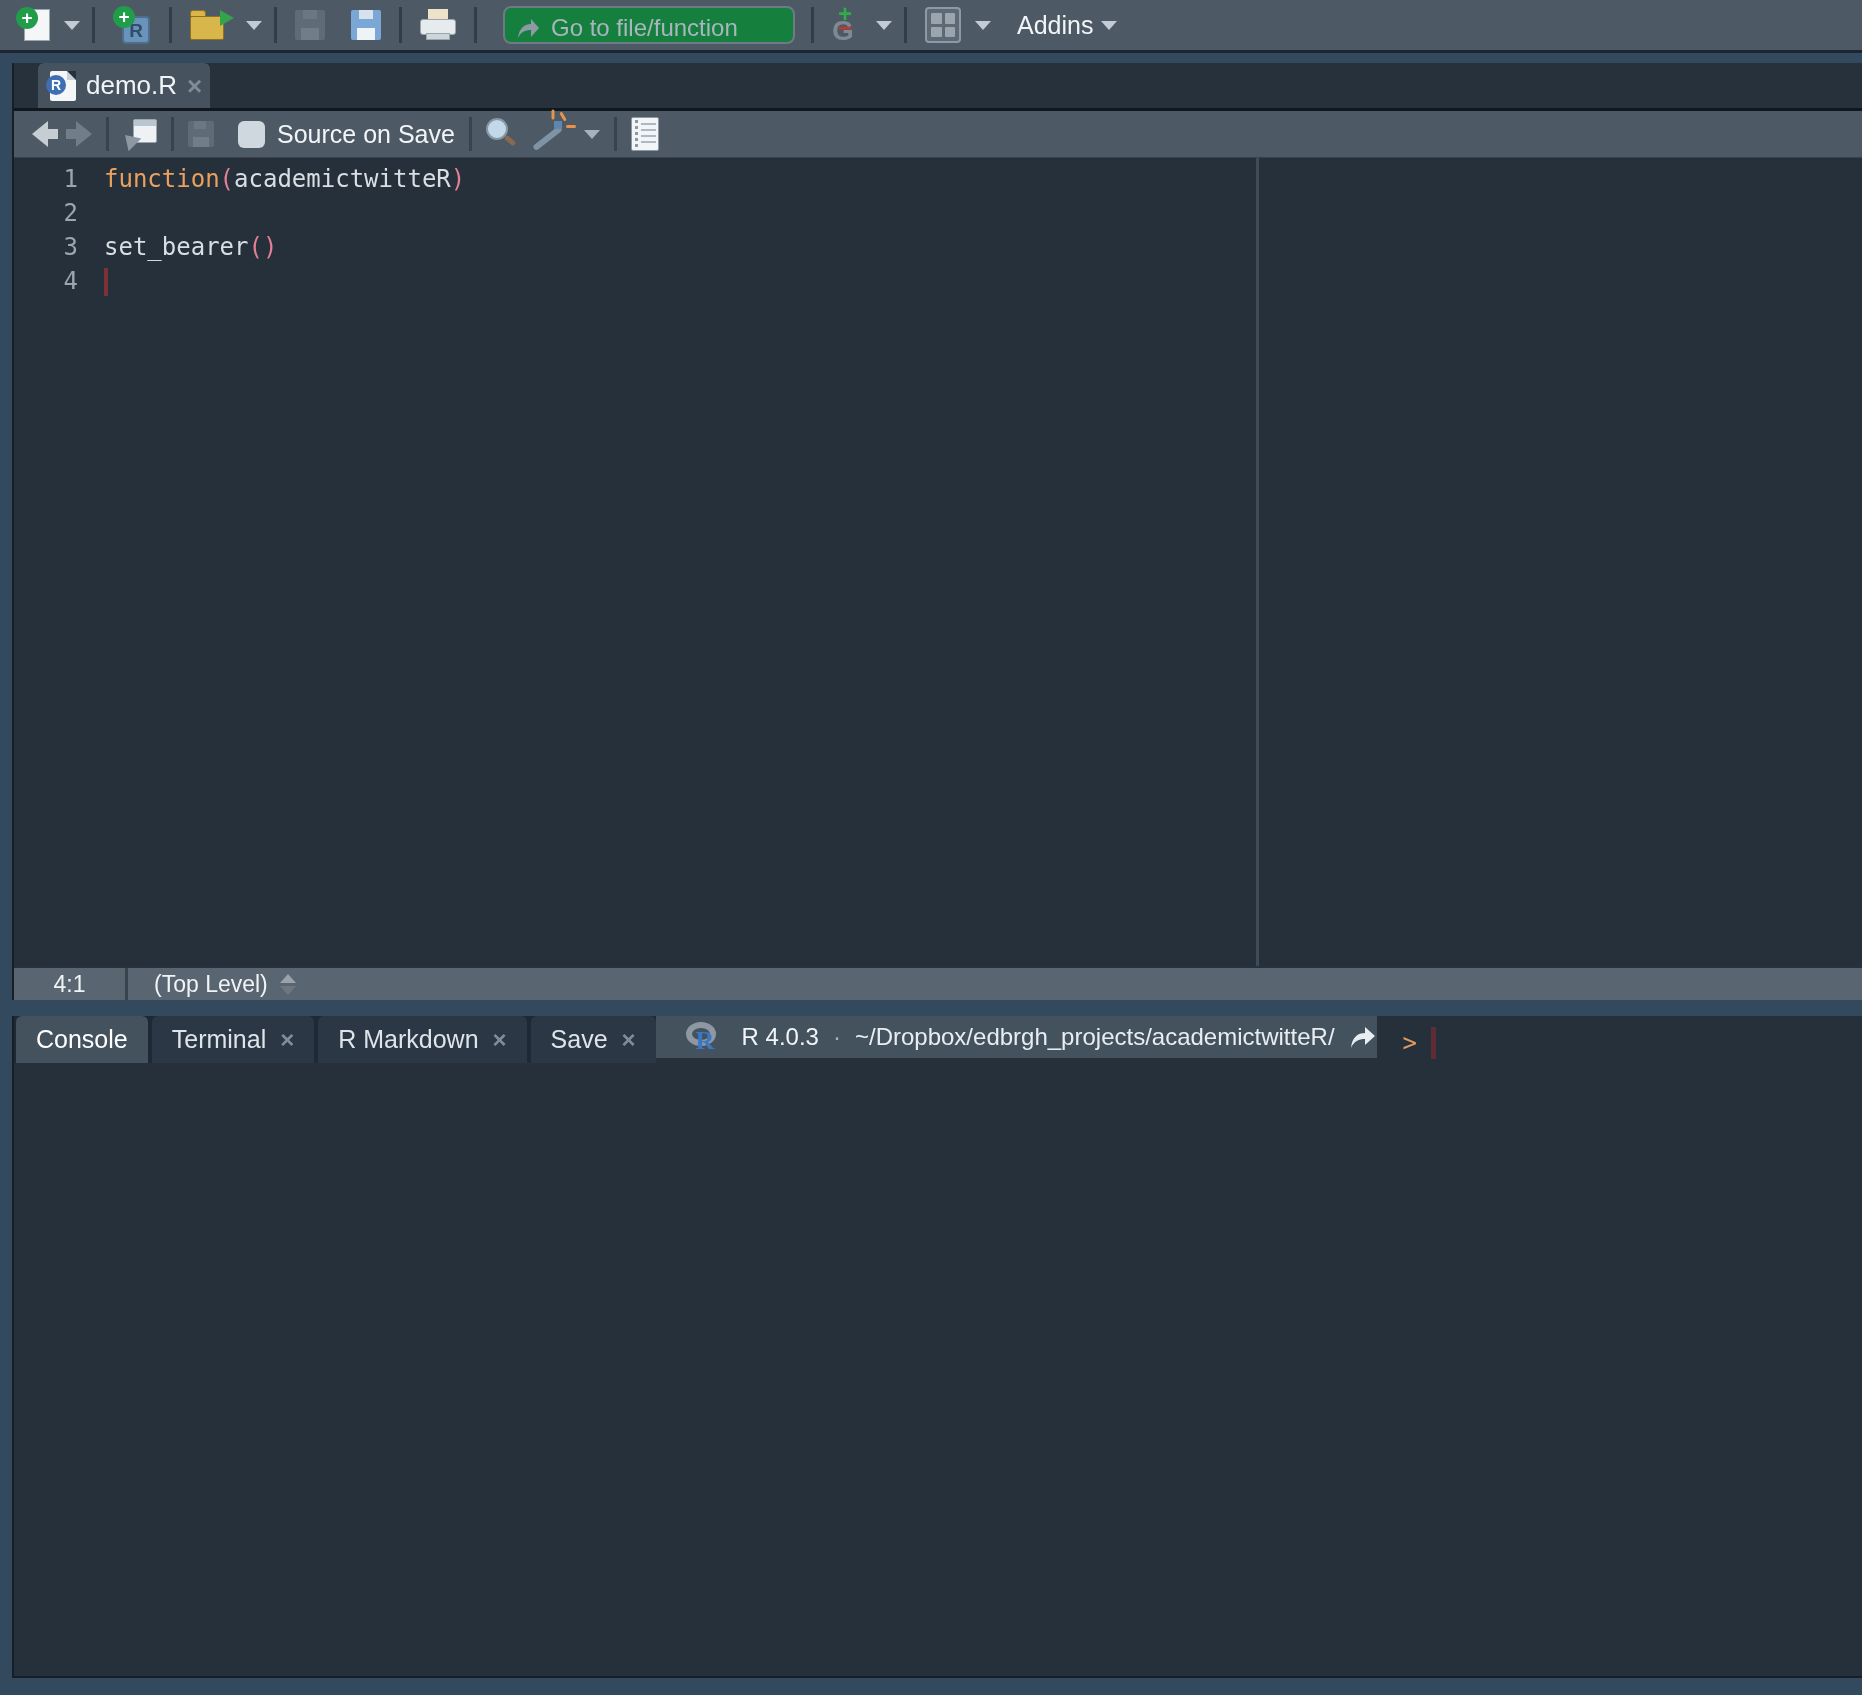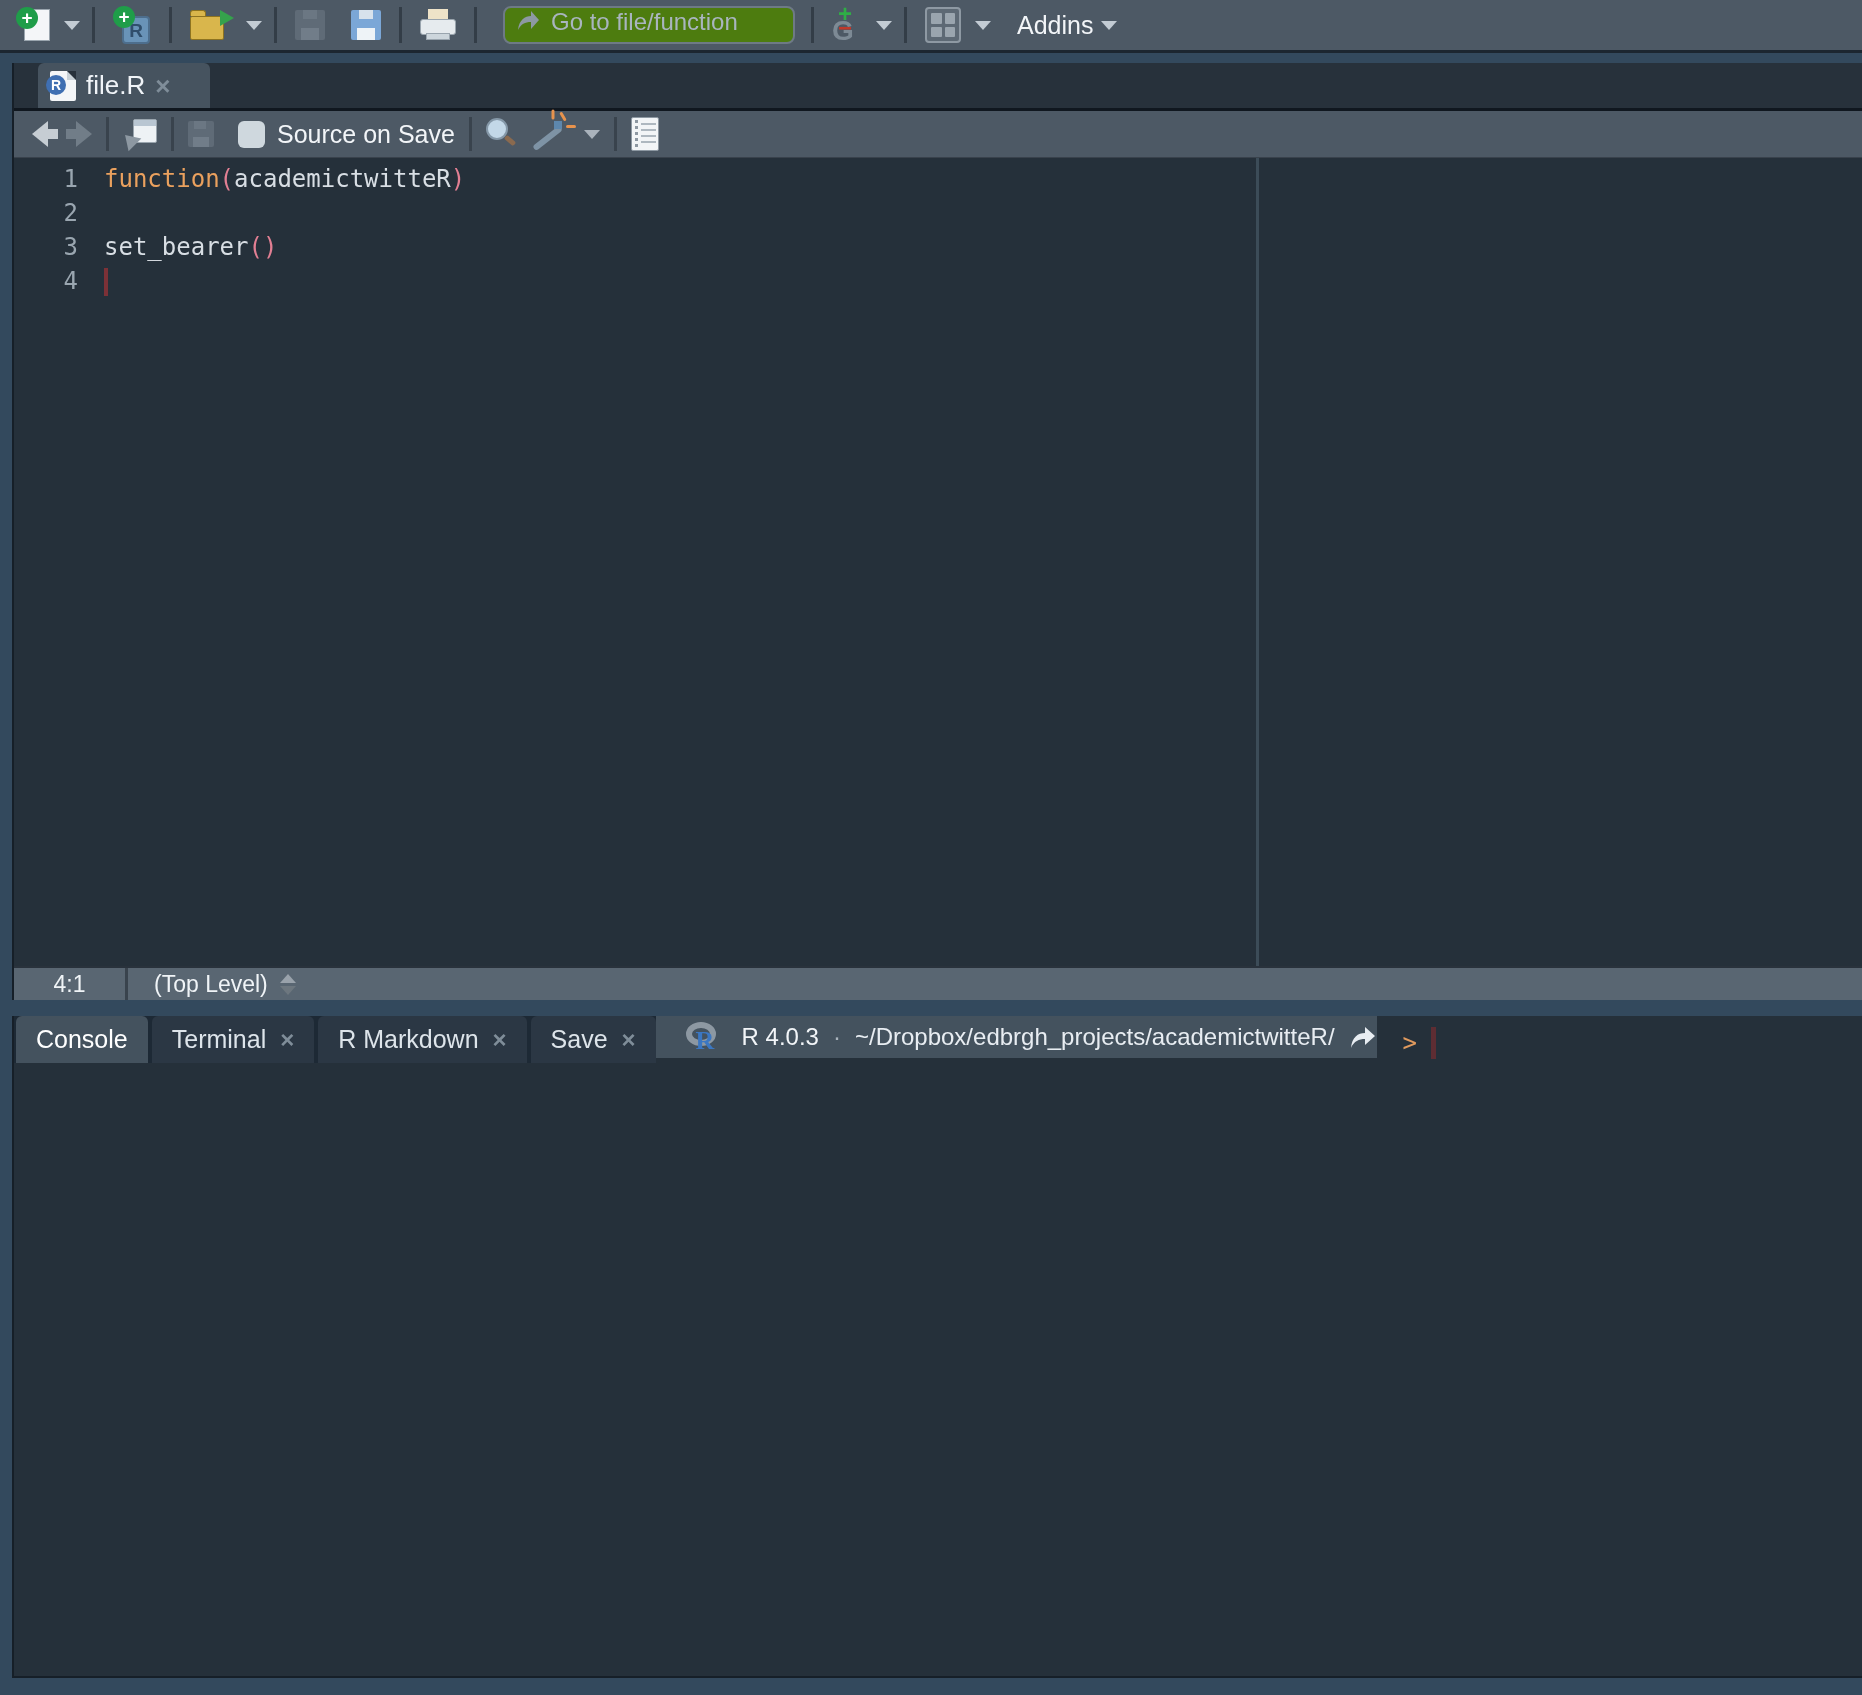--- a/index.html
+++ b/index.html
@@ -44,22 +44,22 @@
   .icon-floppy.disabled { background:#5f6b77; }
   .icon-floppy.disabled .label { background:#717d89; }
   .icon-floppy.disabled .shutter { background:#6b7783; }
   .icon-floppy.stack::after { content:""; position:absolute; left:-6px; top:5px; width:30px; height:30px; background:#8db3de; border-radius:2px; z-index:-1; }
   .icon-print { position:relative; width:36px; height:32px; }
   .icon-print .paper { position:absolute; left:8px; top:0; width:20px; height:12px; background:#eee3c8; }
   .icon-print .base { position:absolute; left:0; top:10px; width:36px; height:16px; background:#e6ebee; border:1px solid #9aa5ae; border-radius:3px; }
   .icon-print .tray { position:absolute; left:6px; top:24px; width:24px; height:7px; background:#cdd6dc; border:1px solid #9aa5ae; }
   .goto-box {
     margin-left:14px; width:292px; height:38px; flex:none;
-    background:#4d7c0f; border:2px solid #6e7a85; border-radius:8px;
-    display:flex; align-items:flex-start; padding:0 10px;
+    background:#15803d; border:2px solid #6e7a85; border-radius:8px;
+    display:flex; align-items:flex-end; padding:0 10px;
   }
   .goto-box svg { flex:none; margin-right:10px; }
   .goto-input {
     background:transparent; border:none; outline:none; width:100%;
     font-family:"Liberation Sans", sans-serif; font-size:24px; color:#dfe6ec;
   }
   .goto-input::placeholder { color:#a9b5bf; opacity:1; }
   .icon-git { position:relative; width:30px; height:38px; }
   .icon-git .g { position:absolute; left:0; bottom:0; font-size:28px; font-weight:bold; color:#7d8a95; line-height:26px; }
   .icon-git .gp { position:absolute; left:6px; top:-2px; color:#2fae46; font-size:24px; font-weight:bold; line-height:20px; }
@@ -232,21 +232,21 @@
   <span class="addins-label">Addins</span>
   <span class="caret"></span>
 </div>
 
 <div class="source-group">
   <div class="editor-tabstrip">
     <div class="editor-tab">
       <span class="icon-rfile">
         <span class="rball">R</span>
       </span>
-      <span class="title">file.R</span>
+      <span class="title">demo.R</span>
       <span class="tab-close">×</span>
     </div>
   </div>
 
   <div class="editor-toolbar">
     <span class="arrow-back" style="border-top:13px solid transparent;border-bottom:13px solid transparent;border-right:16px solid #c6cdd3;"></span>
     <span style="width:10px;height:10px;background:#c6cdd3;margin-right:8px;flex:none;"></span>
     <span style="width:10px;height:10px;background:#717d88;flex:none;"></span>
     <span class="arrow-fwd" style="border-top:13px solid transparent;border-bottom:13px solid transparent;border-left:16px solid #717d88;"></span>
     <span class="etb-sep"></span>

